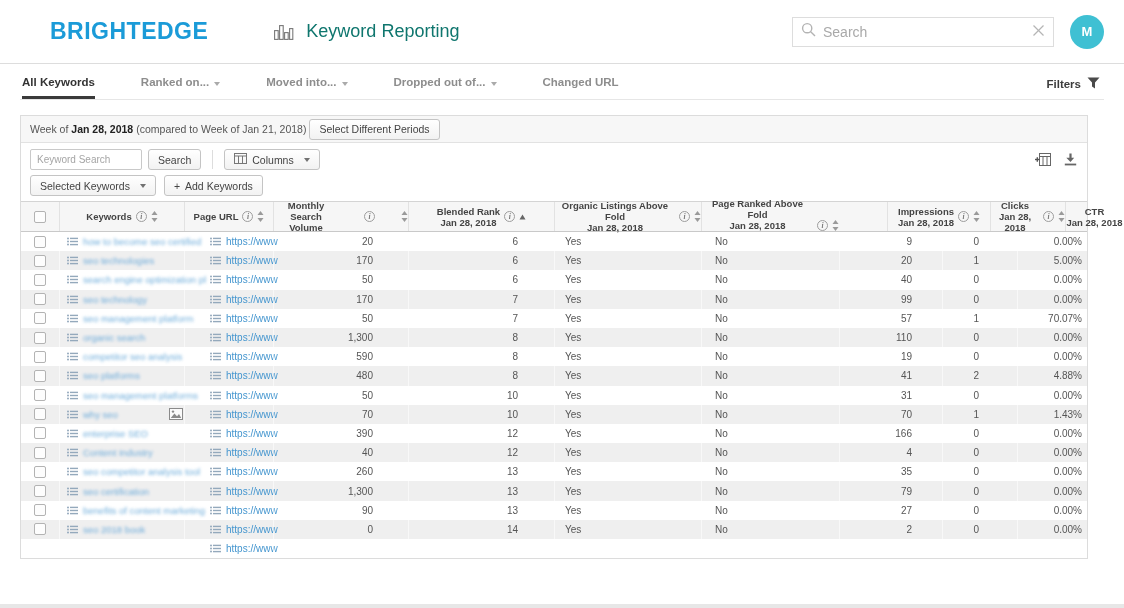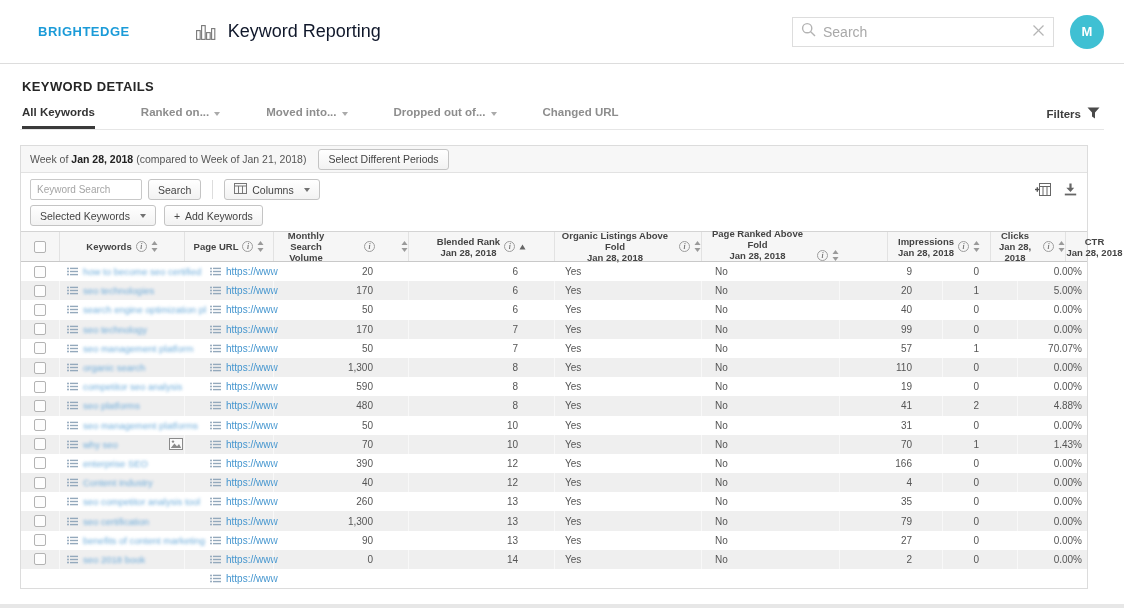--- a/index.html
+++ b/index.html
@@ -13,23 +13,23 @@
   .dots { display:flex; gap:7px; margin-left:14px; }
   .dot { width:11px; height:11px; border-radius:50%; background:#bdbdbd; }
   .urlbar { position:absolute; left:283px; width:558px; top:5px; height:22px;
     background:#fcfcfc; border:1px solid #d6d6d6; border-radius:4px;
     display:flex; align-items:center; justify-content:center;
     font-size:12px; color:#3c3c3c; }
   .urlbar .refresh { position:absolute; right:8px; top:4px; }
 
   
   .appheader { height:64px; border-bottom:1px solid #ddd; display:flex; align-items:center; background:#fff; }
-  .logo { margin-left:38px; font-size:13px; font-weight:bold; color:#1b9bd8; letter-spacing:.5px; }
+  .logo { margin-left:50px; font-size:23px; font-weight:bold; color:#1b9bd8; letter-spacing:.5px; }
   .chart-ic { margin-left:66px; display:flex; }
-  .report-title { margin-left:12px; font-size:18px; color:#0f172a; }
+  .report-title { margin-left:12px; font-size:18px; color:#0f766e; }
   .hsearch { margin-left:auto; width:262px; height:30px; border:1px solid #ddd; background:#fff;
     display:flex; align-items:center; padding:0 8px; }
   .hsearch input { border:none; outline:none; flex:1; margin-left:7px; font-size:14px; color:#555;
     font-family:"Liberation Sans",sans-serif; background:transparent; }
   .hsearch input::placeholder { color:#a9a9a9; }
   .avatar { width:34px; height:34px; border-radius:50%; background:#3fc0d3; color:#fff;
     font-size:13px; font-weight:bold; display:flex; align-items:center; justify-content:center;
     margin:0 20px 0 16px; }
 
   
@@ -47,21 +47,21 @@
 
   
   .container { margin-top:15px; width:1068px; border:1px solid #dcdcdc; background:#fff; }
 
   .period-bar { height:27px; background:#f7f7f7; border-bottom:1px solid #e2e2e2;
     display:flex; align-items:center; font-size:10.5px; color:#555; padding-left:9px; gap:3px; }
   .period-bar b { color:#222; }
   .btn { display:inline-flex; align-items:center; gap:5px; height:21px; padding:0 9px;
     background:linear-gradient(#fff,#f2f2f2); border:1px solid #c4c4c4; border-radius:3px;
     font-size:10.5px; color:#444; cursor:pointer; white-space:nowrap; }
-  .period-bar .btn { margin-left:9px; }
+  .period-bar .btn { }
 
   .toolbar1 { height:29px; display:flex; align-items:center; padding:4px 10px 0 9px; }
   .kw-input { width:112px; height:21px; border:1px solid #c9c9c9; border-radius:2px; padding:0 6px;
     font-size:10px; color:#444; font-family:"Liberation Sans",sans-serif; outline:none; }
   .kw-input::placeholder { color:#a5a5a5; }
   .toolbar1 .btn.search { margin-left:6px; }
   .vsep { width:1px; height:19px; background:#ddd; margin:0 11px; }
   .tool-icons { margin-left:auto; display:flex; gap:13px; align-items:center; }
   .tool-icons span { cursor:pointer; display:flex; }
 
@@ -121,21 +121,20 @@
         <svg width="13" height="13" viewBox="0 0 13 13" stroke="#b5b5b5" stroke-width="1.3">
           <line x1="1.5" y1="1.5" x2="11.5" y2="11.5"></line>
             <line x1="11.5" y1="1.5" x2="1.5" y2="11.5"></line>
         </svg>
       </span>
     </div>
     <div class="avatar">M</div>
   </div>
 
   <div class="main">
-    <div class="page-title">KEYWORD DETAILS</div>
 
     <div class="tabs">
       <div class="tab active">
         <span>All Keywords</span>
       </div>
       <div class="tab">
         <span>Ranked on...</span><span class="caret"></span>
       </div>
       <div class="tab">
         <span>Moved into...</span><span class="caret"></span>

